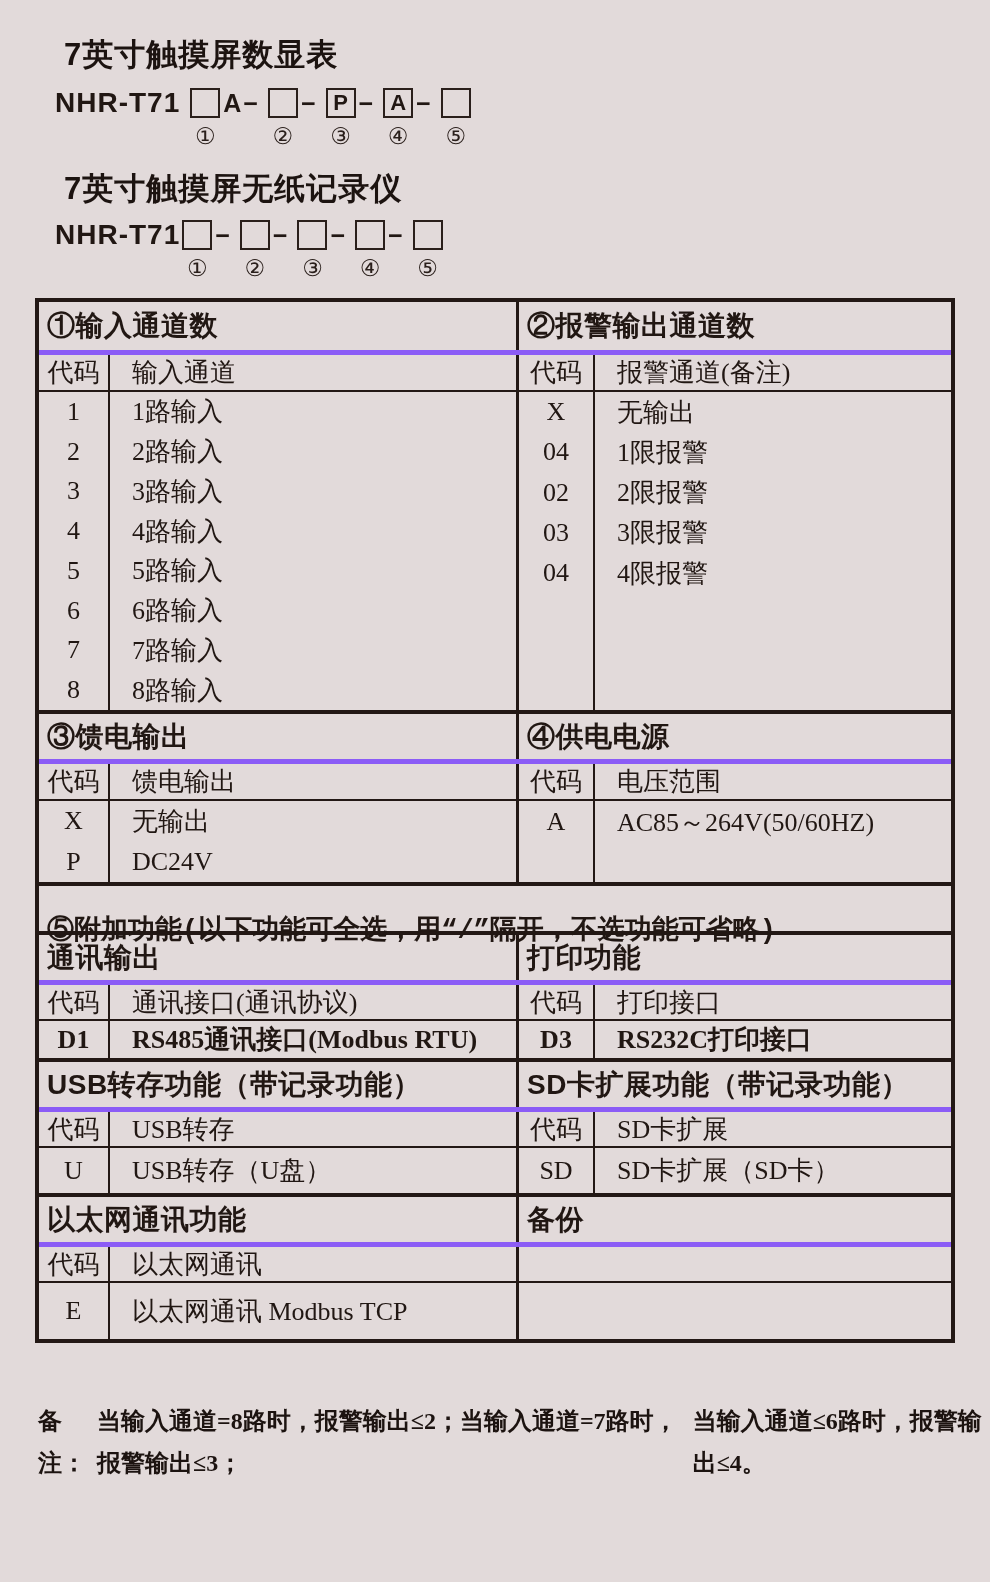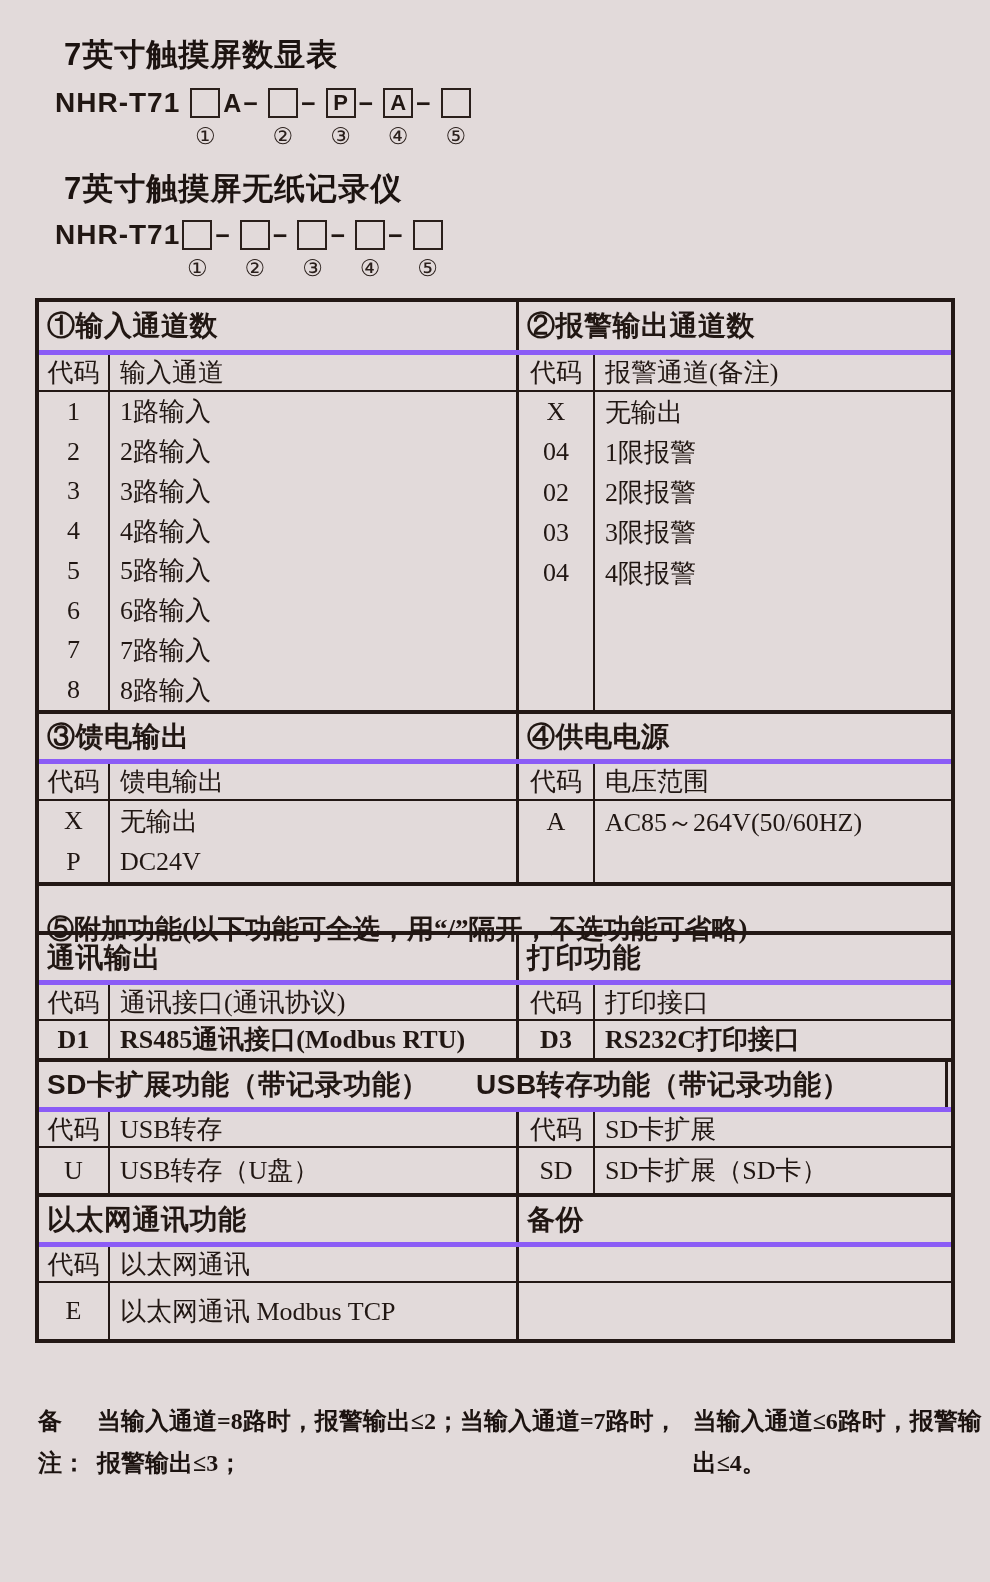--- a/index.html
+++ b/index.html
@@ -57,29 +57,29 @@
   .bb2{border-bottom:2px solid #231815;}
   .bb3{border-bottom:5px solid #8b5cf6;}
   .bb4{border-bottom:4px solid #231815;}
   .half{box-sizing:border-box;display:flex;}
   .half.l{width:480px;border-right:3px solid #231815;}
   .half.r{width:429px;}
   .sechead{align-items:center;padding-left:8px;font-weight:bold;font-size:28px;
     font-family:"Liberation Sans",sans-serif;letter-spacing:0.5px;}
   .fullhead{
     width:100%;display:flex;align-items:center;padding-left:8px;box-sizing:border-box;
-    font-weight:bold;font-size:27px;font-family:Liberation Serif, serif;margin-top:40px;
+    font-weight:bold;font-size:27px;font-family:Liberation Mono, monospace;margin-top:40px;
   }
   .cols{display:flex;width:100%;}
   .codecol{
     width:71px;border-right:2px solid #231815;box-sizing:border-box;
     display:flex;flex-direction:column;align-items:center;flex-shrink:0;
   }
   .half.r .codecol{width:76px;}
-  .desccol{flex:1;display:flex;flex-direction:column;padding-left:10px;box-sizing:border-box;}
+  .desccol{flex:1;display:flex;flex-direction:column;padding-left:22px;box-sizing:border-box;}
   .serif{font-family:"Liberation Serif",serif;font-size:26px;}
   .cline{display:flex;align-items:center;justify-content:center;width:100%;box-sizing:border-box;}
   .dline{display:flex;align-items:center;width:100%;box-sizing:border-box;}
   .h53{height:53px;} .h50{height:50px;} .h49{height:49px;}
   .h37{height:37px;} .h36{height:36px;}
   .h41{height:41px;} .h56{height:56px;}
   .r40{height:40.25px;} .r42{height:42.5px;}
   .empty-cell{flex:1;}
 
   
@@ -348,22 +348,22 @@
               <div class="cline h41">D3</div>
             </div>
         <div class="desccol">
               <div class="dline h41">RS232C打印接口</div>
             </div>
       </div>
         </div>
     </div>
 
     <div class="band bb3 h50">
+      <div class="half l sechead">USB转存功能（带记录功能）</div>
       <div class="half r sechead">SD卡扩展功能（带记录功能）</div>
-      <div class="half l sechead">USB转存功能（带记录功能）</div>
     </div>
     <div class="band bb2 h36">
       <div class="half l">
           <div class="cols serif">
         <div class="codecol">
               <div class="cline h36">代码</div>
             </div>
         <div class="desccol">
               <div class="dline h36">USB转存</div>
             </div>

